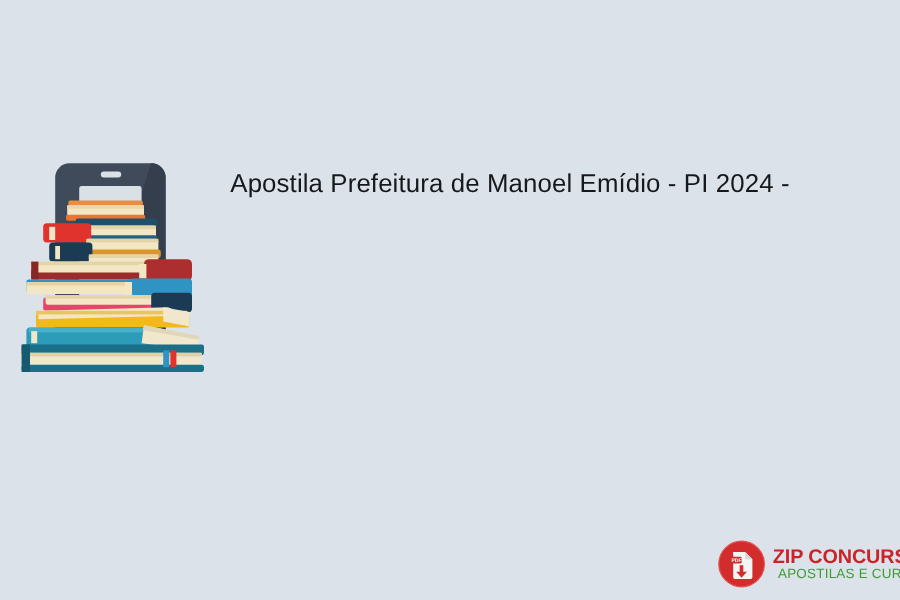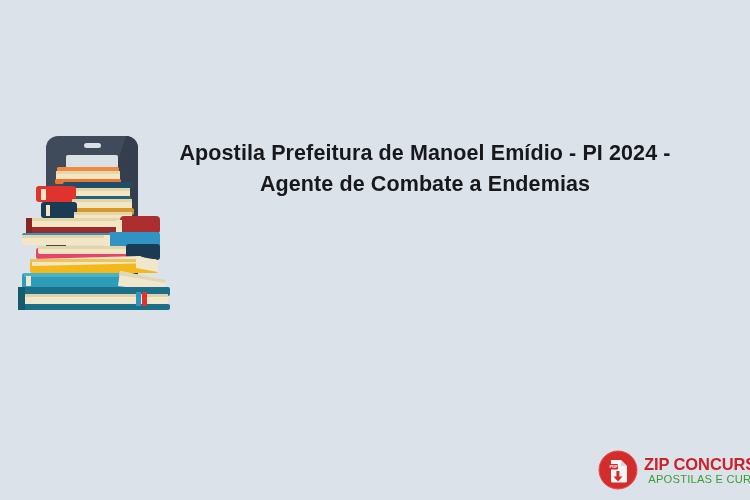--- a/index.html
+++ b/index.html
@@ -38,21 +38,21 @@
   .title-block {
     position: absolute;
     left: 175px;
     top: 138px;
     width: 500px;
     text-align: center;
   }
   .title-text {
     font-family: "Liberation Sans", sans-serif;
     font-size: 21.5px;
-    font-weight: bold;
+    font-weight: normal;
     line-height: 31px;
     color: #16181c;
     letter-spacing: 0.1px;
     margin: 0;
   }
 
   
   .logo {
     position: absolute;
     left: 598px;
@@ -189,21 +189,20 @@
         <rect x="10" y="172" width="152" height="6" rx="2" fill="#1b6f86"></rect>
         <rect x="128" y="160" width="5" height="14" fill="#2f93c4"></rect>
         <rect x="134" y="160" width="5" height="14" fill="#e0332e"></rect>
         <rect x="10" y="155" width="7" height="23" fill="#155a6e"></rect>
       </g>
     </svg>
   </div>
 
   <div class="title-block">
     <div class="title-text">Apostila Prefeitura de Manoel Emídio - PI 2024 -</div>
-    <div class="title-text">Agente de Combate a Endemias</div>
   </div>
 
   <div class="logo">
     <div class="logo-mark">
       <svg viewBox="0 0 40 40" xmlns="http://www.w3.org/2000/svg" aria-hidden="true">
         <circle cx="20" cy="20" r="19" fill="#d32c2c"></circle>
         <circle cx="20" cy="20" r="19" fill="none" stroke="#e35050" stroke-width="1"></circle>
         <path d="M13 10 h10 l6 6 v15 a1.5 1.5 0 0 1 -1.5 1.5 h-13 a1.5 1.5 0 0 1 -1.5 -1.5 V11.5 A1.5 1.5 0 0 1 13 10 z" fill="#f5f5f5"></path>
         <path d="M23 10 l6 6 h-6 z" fill="#d8d8d8"></path>
         <rect x="11.5" y="14" width="8.5" height="5.5" rx="1" fill="#d32c2c"></rect>

